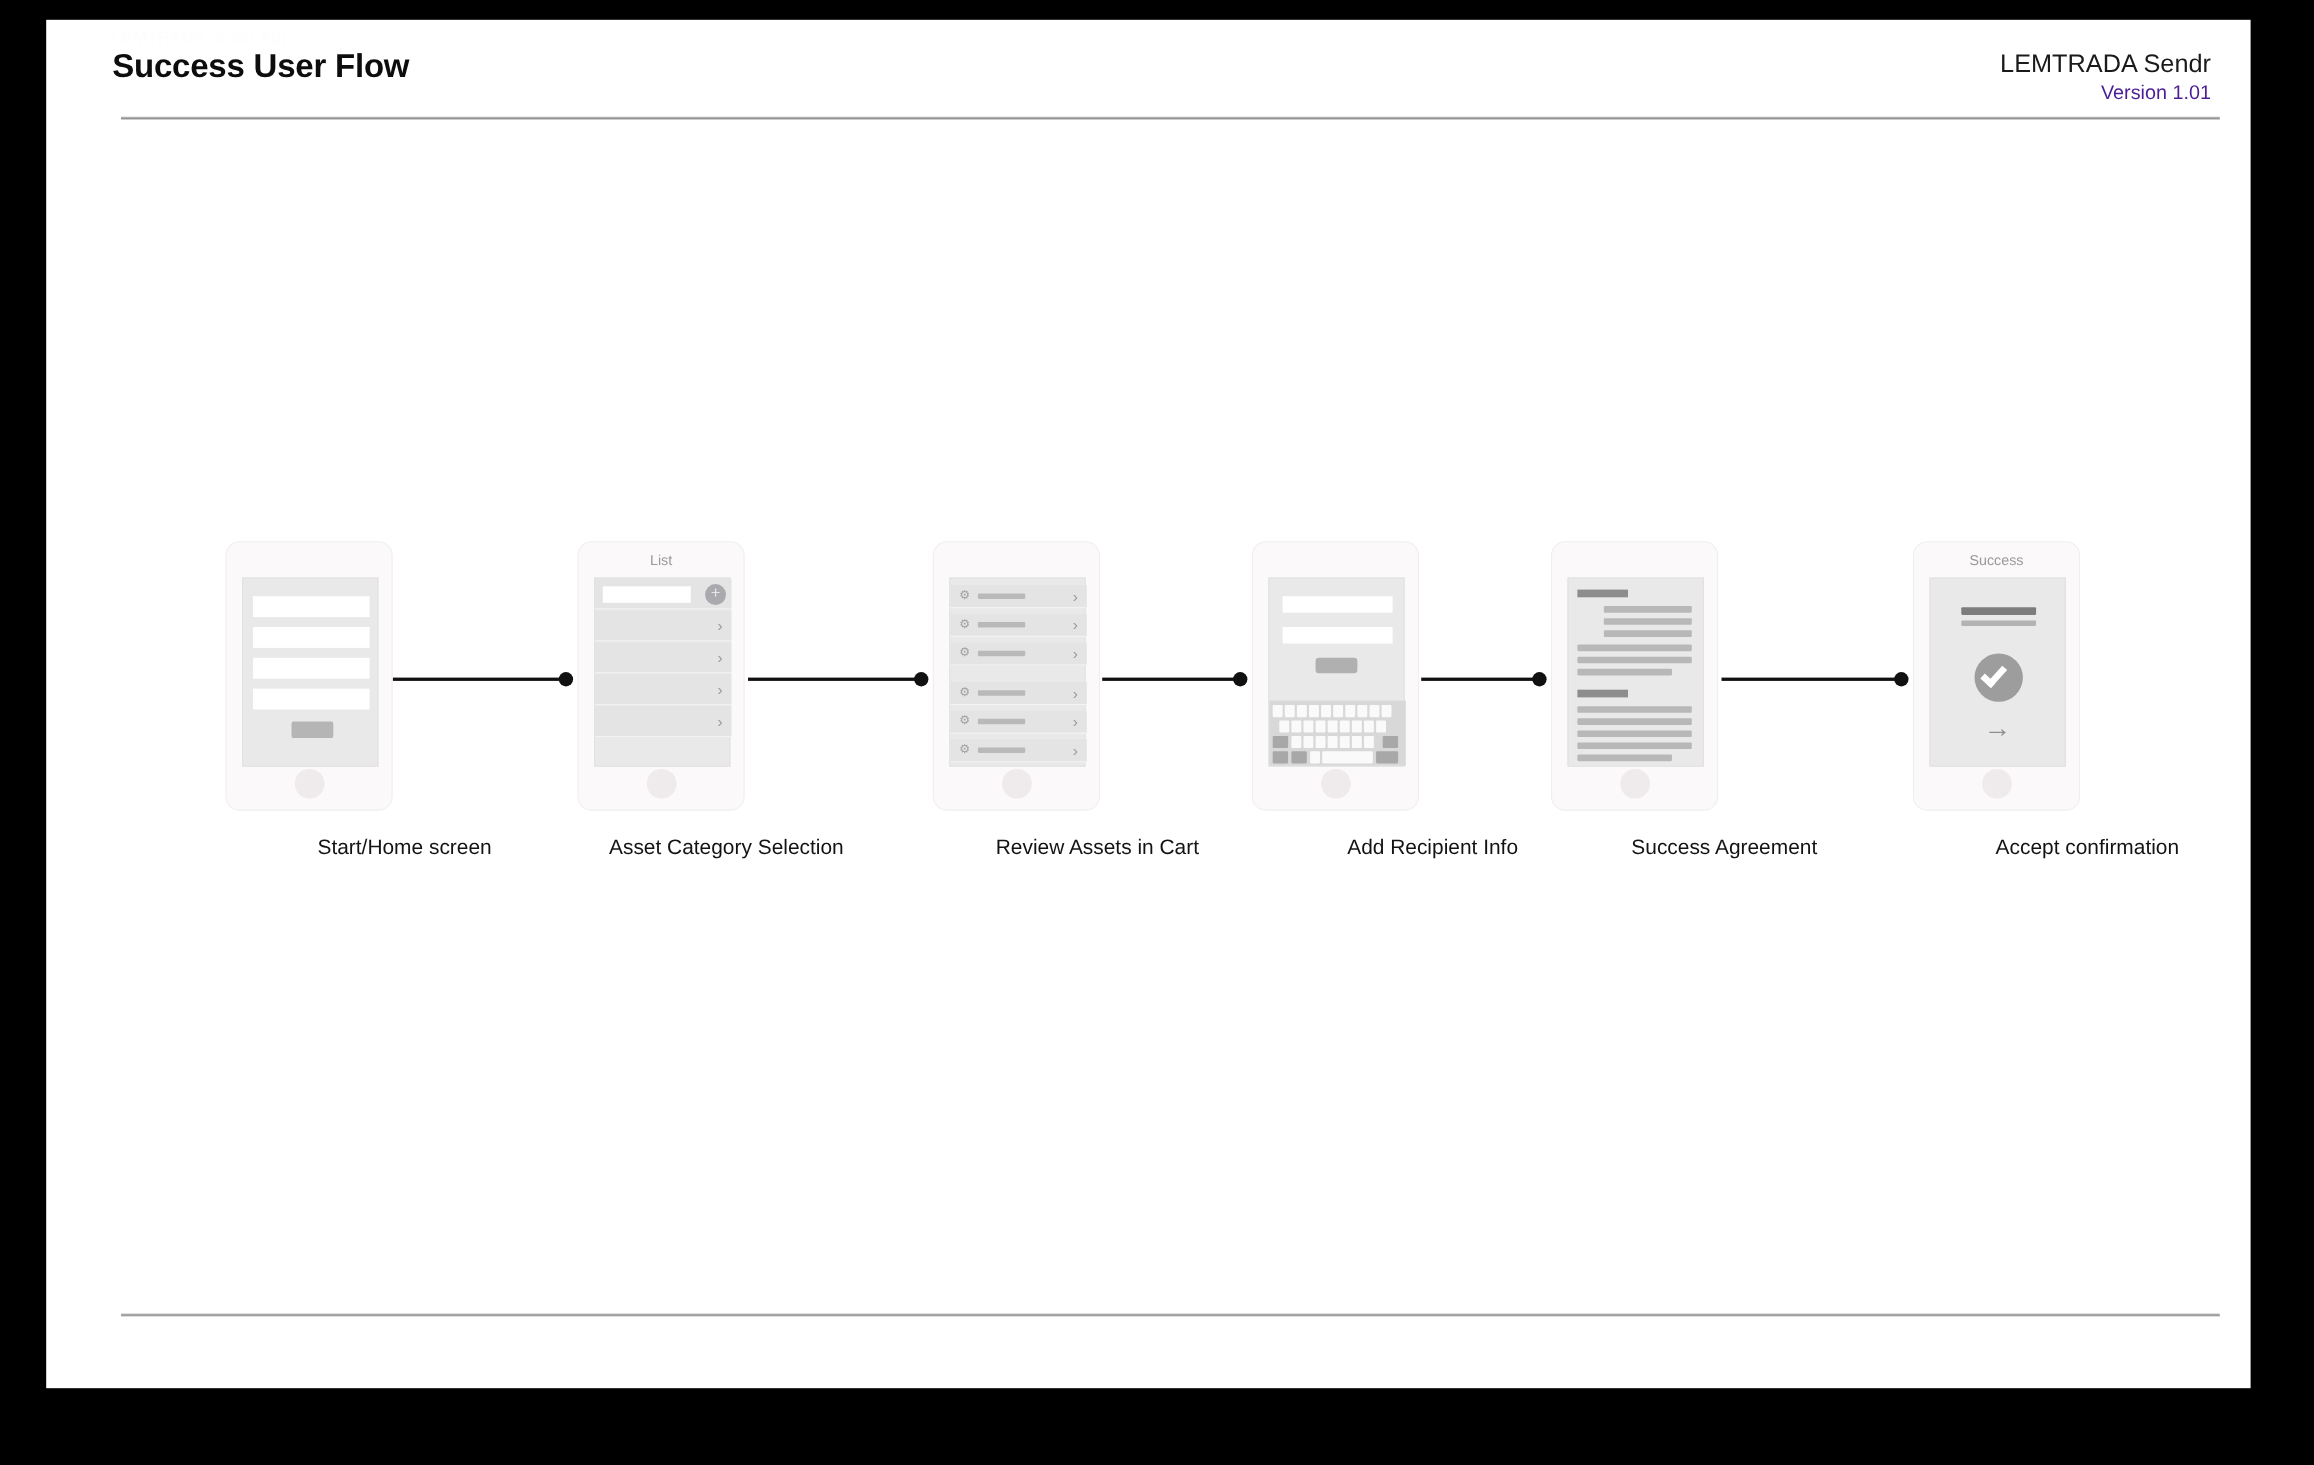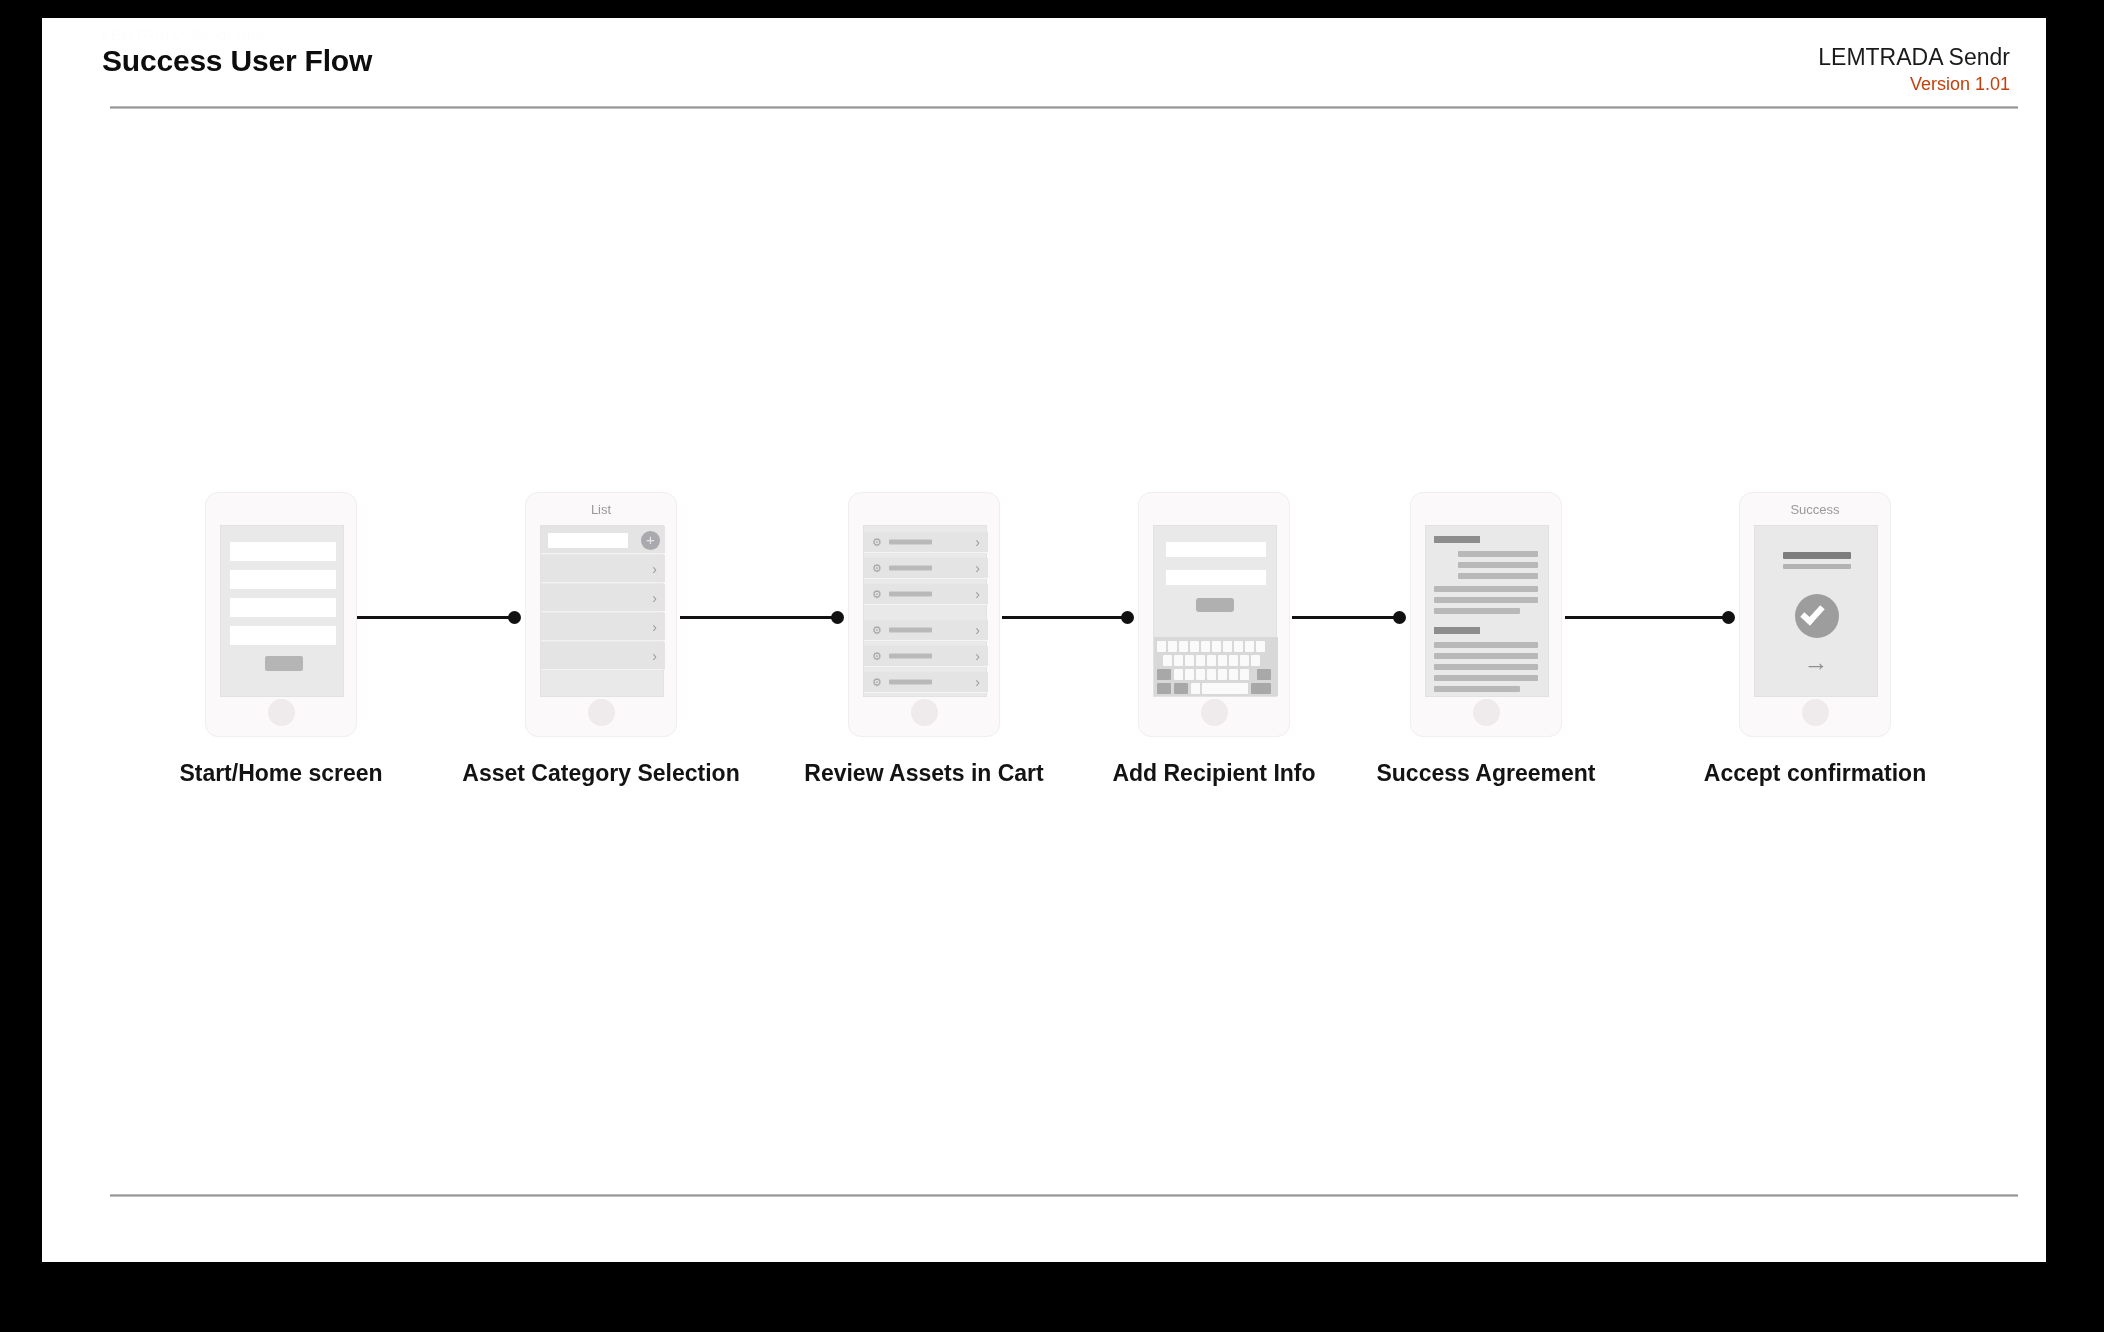--- a/index.html
+++ b/index.html
@@ -55,21 +55,21 @@
     font-size: 23px;
     color: #1a1a1a;
     text-align: right;
     white-space: nowrap;
   }
   #doc-version {
     position: absolute;
     right: 8px;
     top: 56px;
     font-size: 18px;
-    color: #c2410c;
+    color: #4c1d95;
     text-align: left;
     white-space: nowrap;
   }
   .rule {
     position: absolute;
     left: 68px;
     width: 1908px;
     height: 3px;
     background: linear-gradient(to bottom, #cfcfcf 0%, #8f8f8f 55%, #dddddd 100%);
   }
@@ -125,25 +125,24 @@
     text-align: center;
     font-size: 13px;
     color: #9a9a9a;
   }
 
   .step-caption {
     position: absolute;
     top: 268px;
     left: -90px;
     width: 332px;
-    text-align: center;
-    font-size: 23px;
+    text-align: right;
+    font-size: 19px;
     color: #131313;
     white-space: nowrap;
-    font-weight: bold;
   }
 
   
   .connector {
     position: absolute;
     top: 598px;
     height: 3px;
     background: #111111;
   }
   .connector::after {

